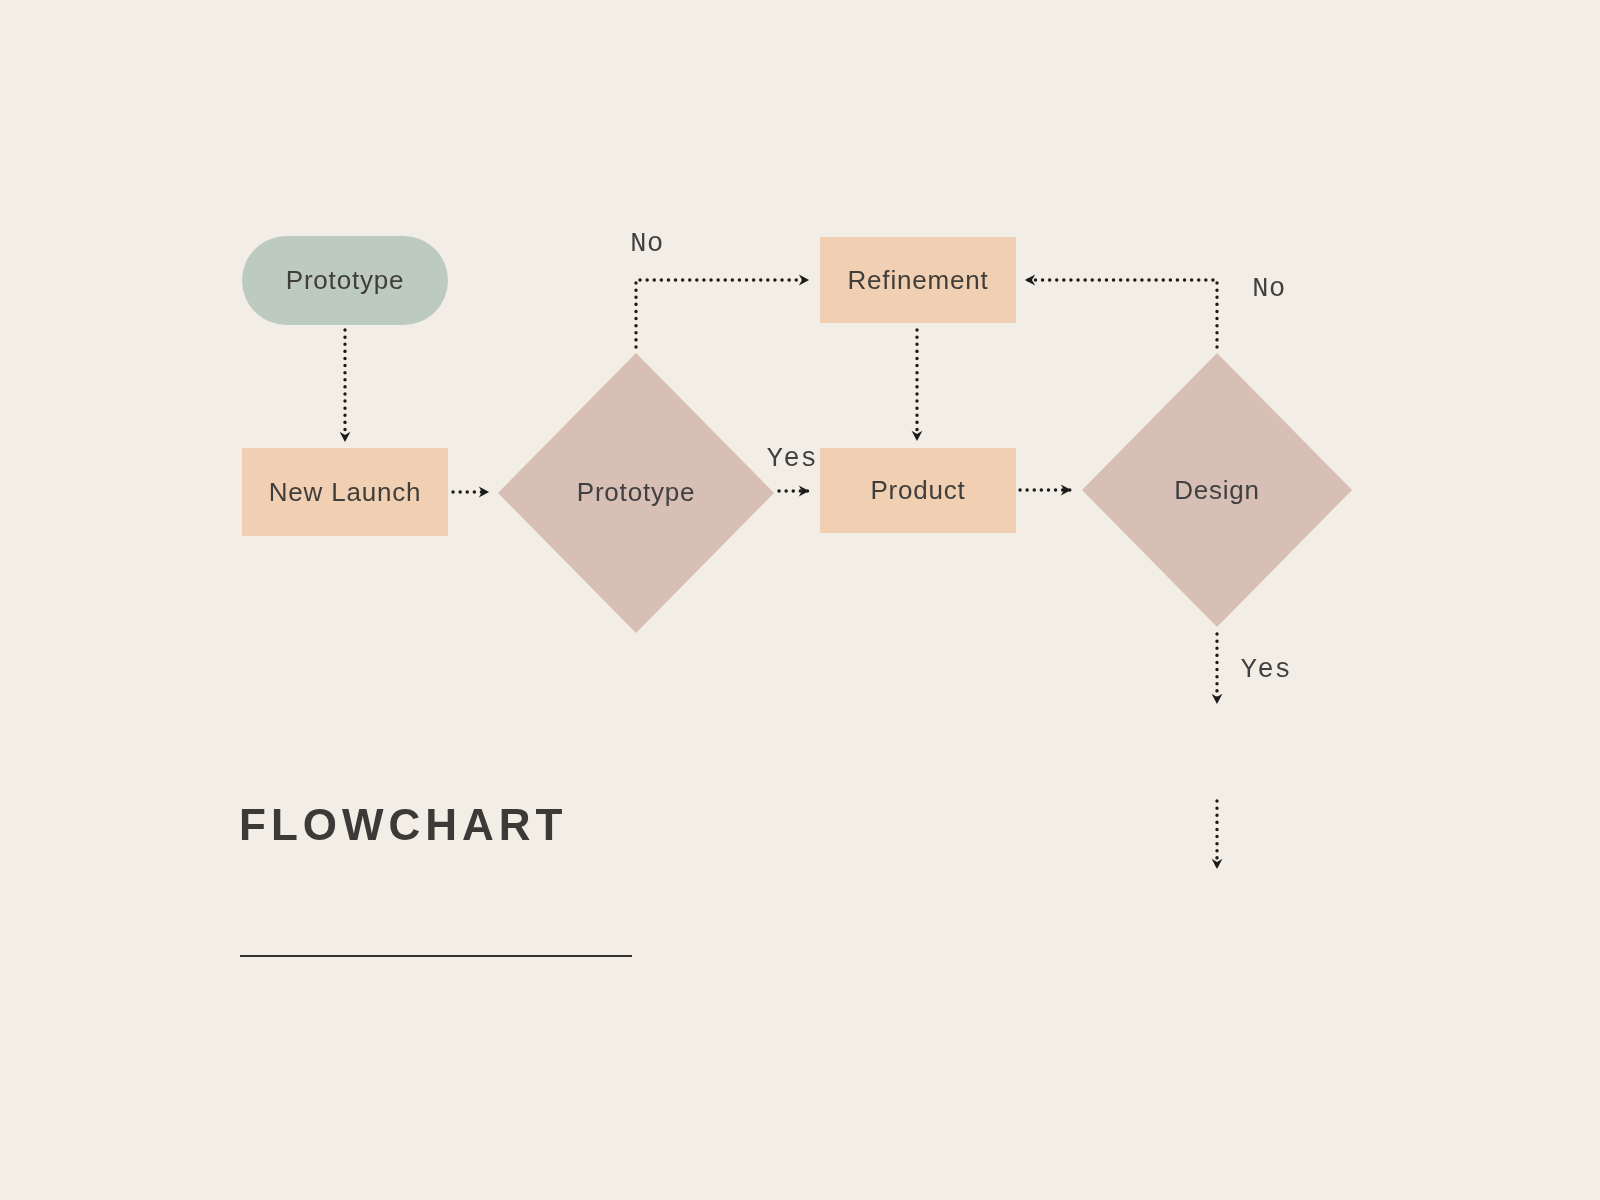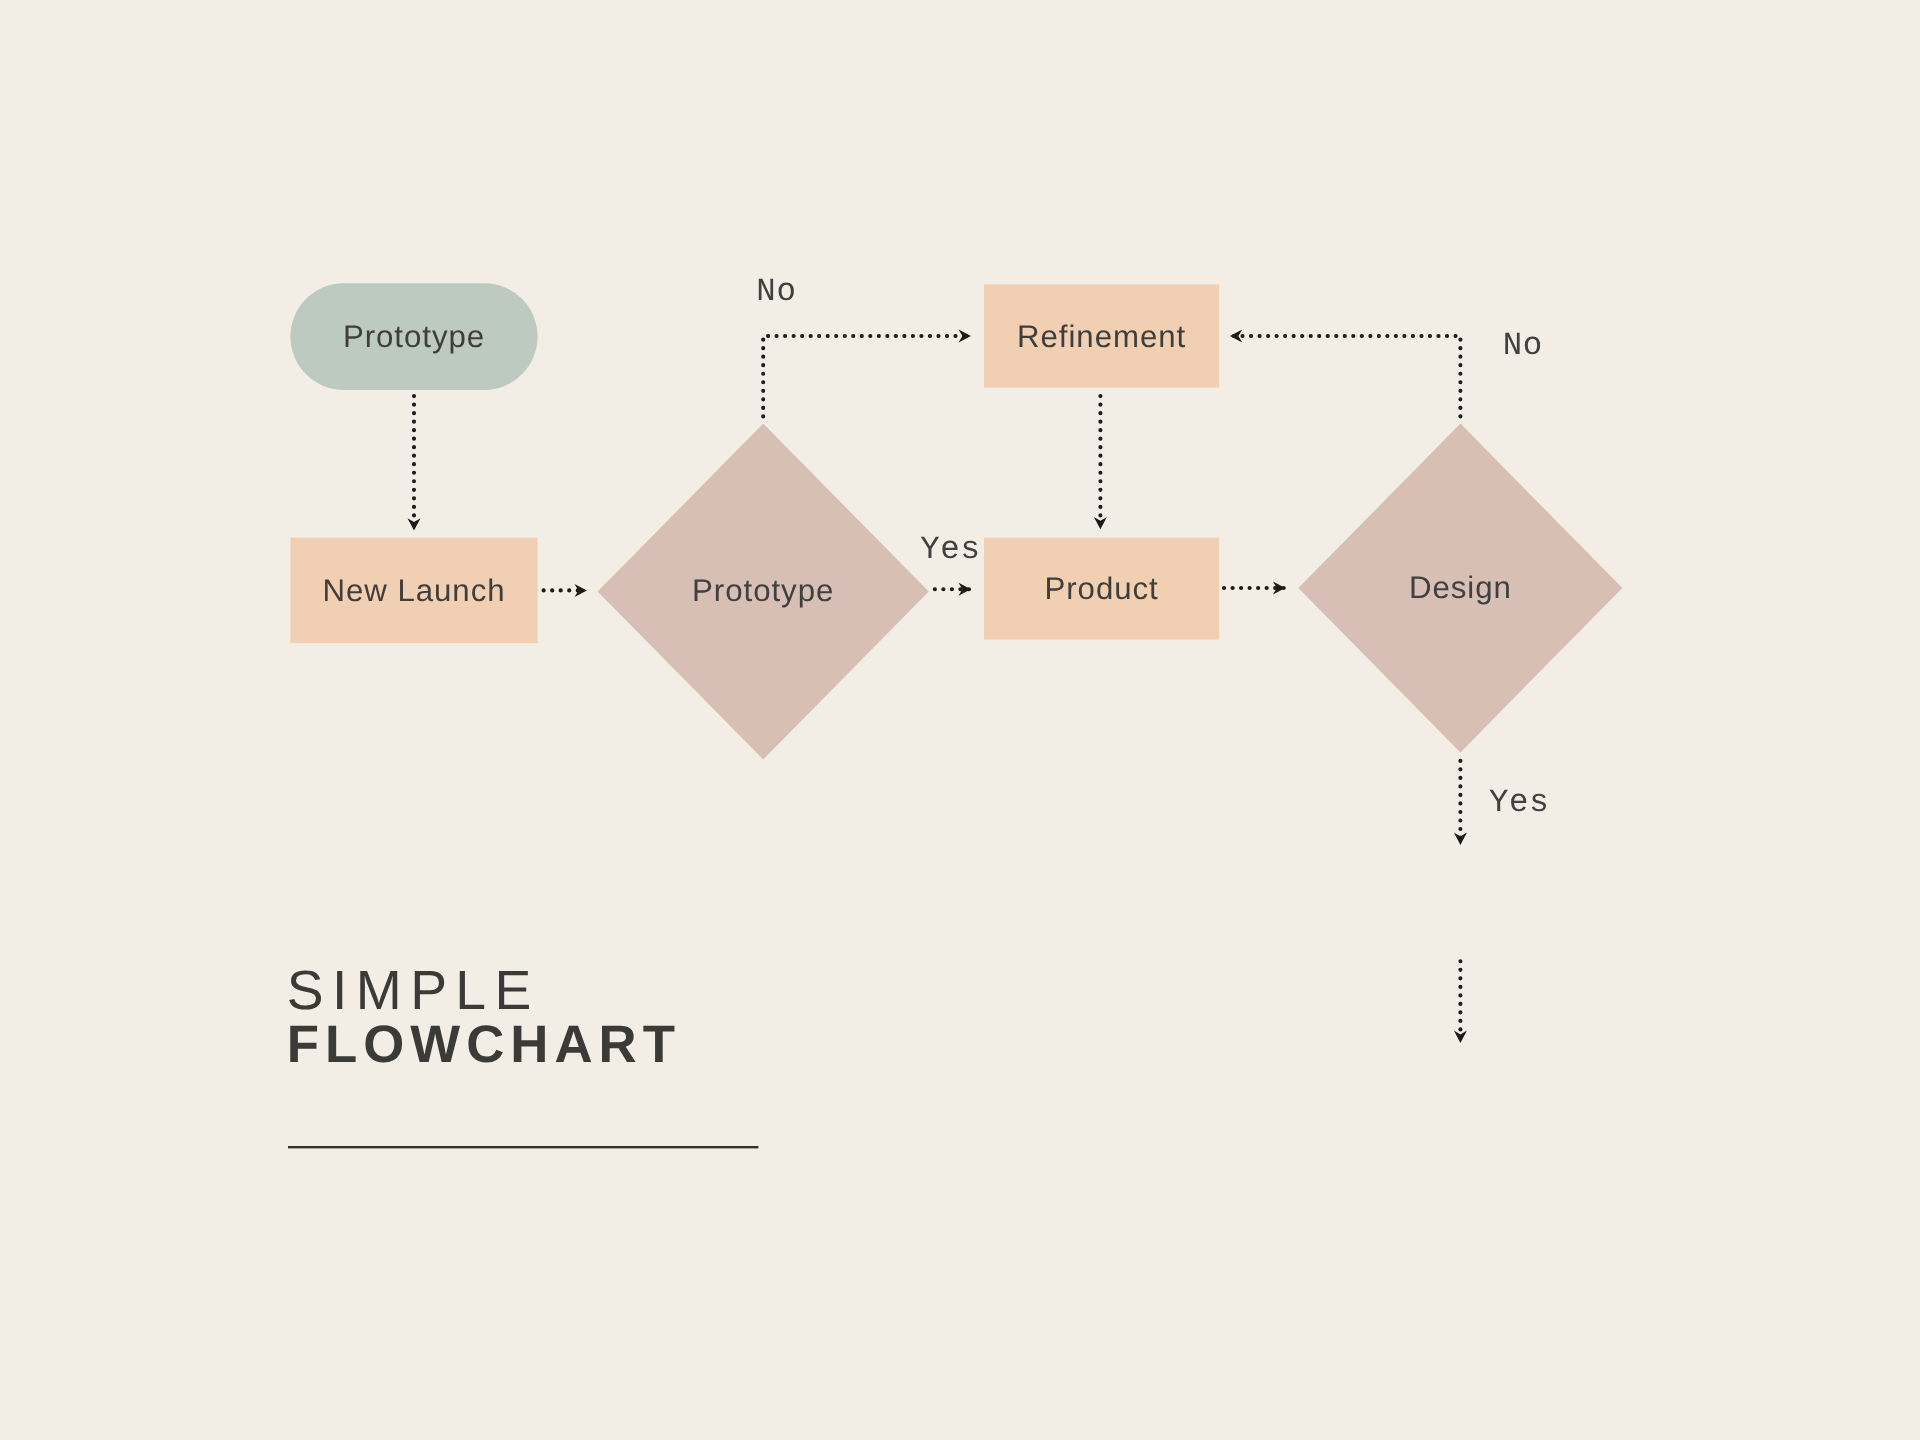--- a/index.html
+++ b/index.html
@@ -134,18 +134,17 @@
   <div class="decision-label" style="left:1217px; top:490px;">Design</div>
 
 
 
   <div class="edge-label" style="left:647px; top:244px;">No</div>
   <div class="edge-label" style="left:792px; top:459px;">Yes</div>
   <div class="edge-label" style="left:1269px; top:289px;">No</div>
   <div class="edge-label" style="left:1266px; top:670px;">Yes</div>
 
   <div class="title-block">
-    <div class="title-line1">SIMPLE</div>
     <div class="title-line2">FLOWCHART</div>
   </div>
   <div class="title-rule"></div>
 
 </div>
 
 </body></html>

